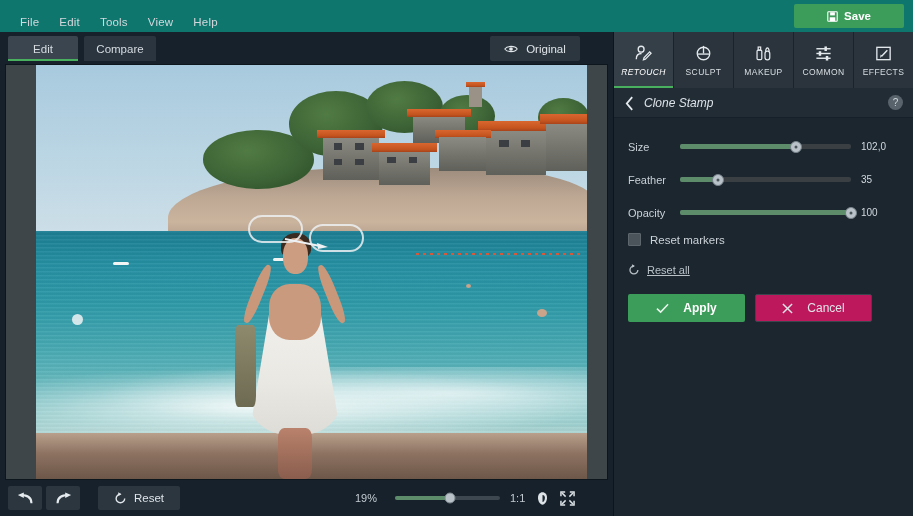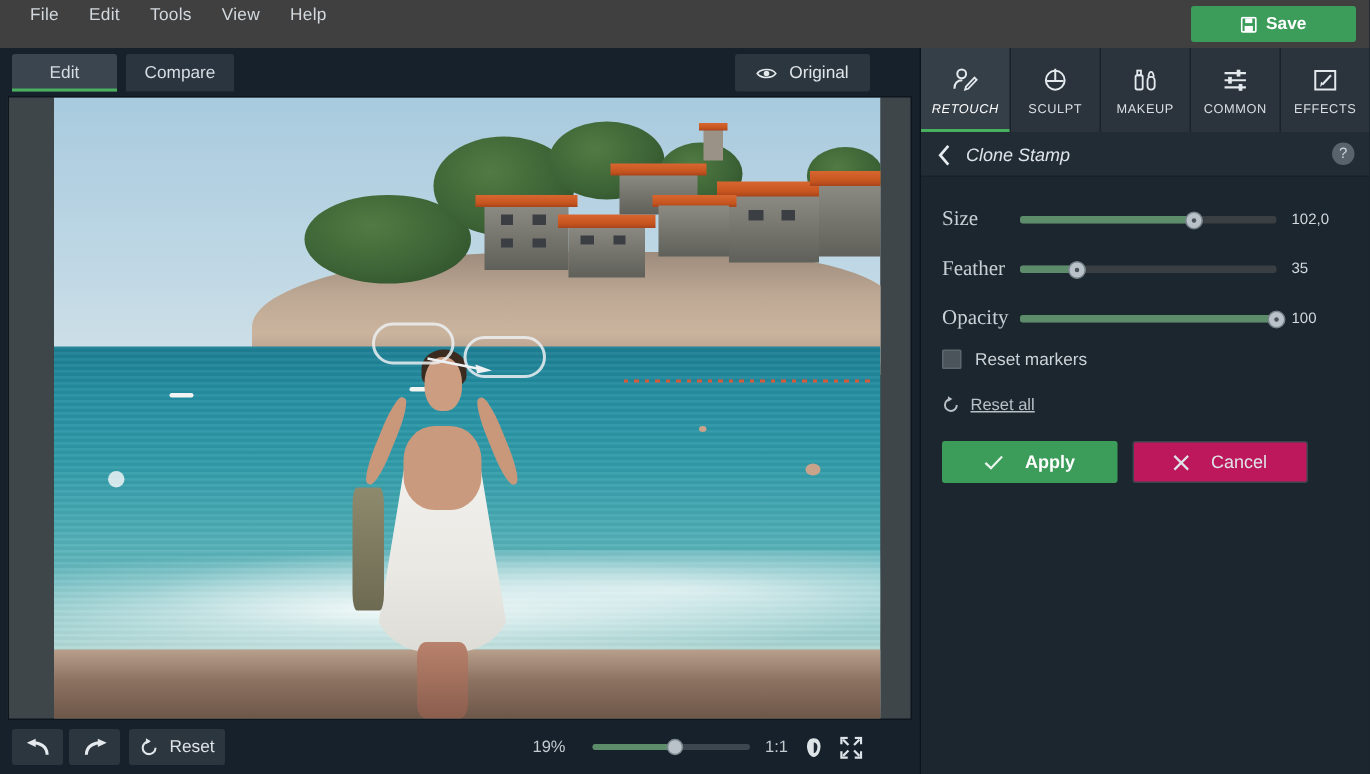--- a/index.html
+++ b/index.html
@@ -14,23 +14,23 @@
     position: relative;
     width: 913px; height: 516px;
     background: #16212b;
     display: flex;
     flex-direction: column;
   }
 
   
   .menubar {
     height: 32px;
-    background: #404040;
+    background: #0f766e;
     display: flex;
-    align-items: flex-start;
+    align-items: flex-end;
     padding-left: 10px;
     flex: 0 0 32px;
     position: relative;
   }
   .menu-item {
     font-size: 11.5px;
     color: #d2d8dd;
     padding: 4px 10px;
     cursor: default;
     letter-spacing: 0.2px;
@@ -256,28 +256,28 @@
   .iconbtn {
     width: 34px; height: 24px;
     background: #2b363f;
     border: none;
     border-radius: 2px;
     margin-right: 4px;
     display: flex; align-items: center; justify-content: center;
     cursor: pointer;
   }
   .reset-btn {
-    width: 64px; height: 24px;
+    width: 82px; height: 24px;
     background: #2b363f;
     border: none; border-radius: 2px;
     color: #dfe4e8; font-size: 11.5px;
     font-family: "Liberation Sans", sans-serif;
     display: flex; align-items: center; justify-content: center;
     gap: 7px; cursor: pointer;
-    margin-left: 2px;
+    margin-left: 14px;
   }
   .zoomgroup {
     position: absolute;
     left: 355px; top: 0; height: 36px;
     display: flex; align-items: center; gap: 10px;
   }
   .zoom-pct { font-size: 11px; color: #c4cbd1; width: 30px; }
   .zoom-slider {
     position: relative;
     width: 105px; height: 4px;
@@ -345,21 +345,21 @@
     width: 15px; height: 15px; border-radius: 50%;
     background: #59636b; color: #cdd4d9;
     font-size: 10px; display: flex; align-items: center; justify-content: center;
     cursor: pointer;
   }
   .panel-body { padding: 16px 14px 0 14px; }
   .slider-row {
     display: flex; align-items: center;
     height: 25px; margin-bottom: 8px;
   }
-  .slider-label { width: 52px; font-size: 14px; color: #c9d0d6; font-family: Liberation Serif, serif; }
+  .slider-label { width: 52px; font-size: 11px; color: #c9d0d6; }
   .track {
     position: relative;
     flex: 1 1 auto;
     height: 5px;
     background: #3a3f43;
     border-radius: 2px;
     margin-right: 10px;
   }
   .track .fill {
     position: absolute; left: 0; top: 0; height: 100%;

